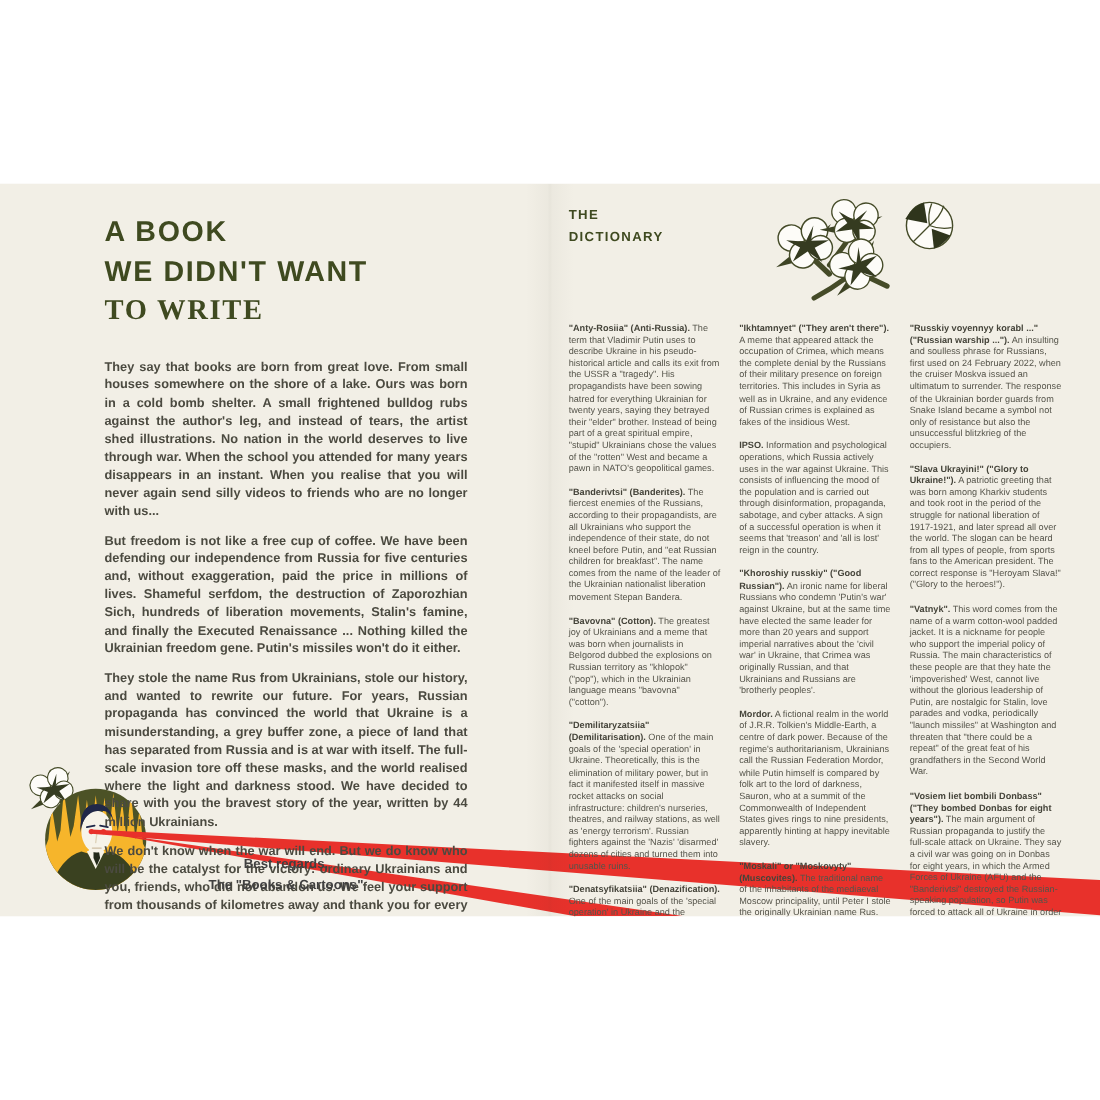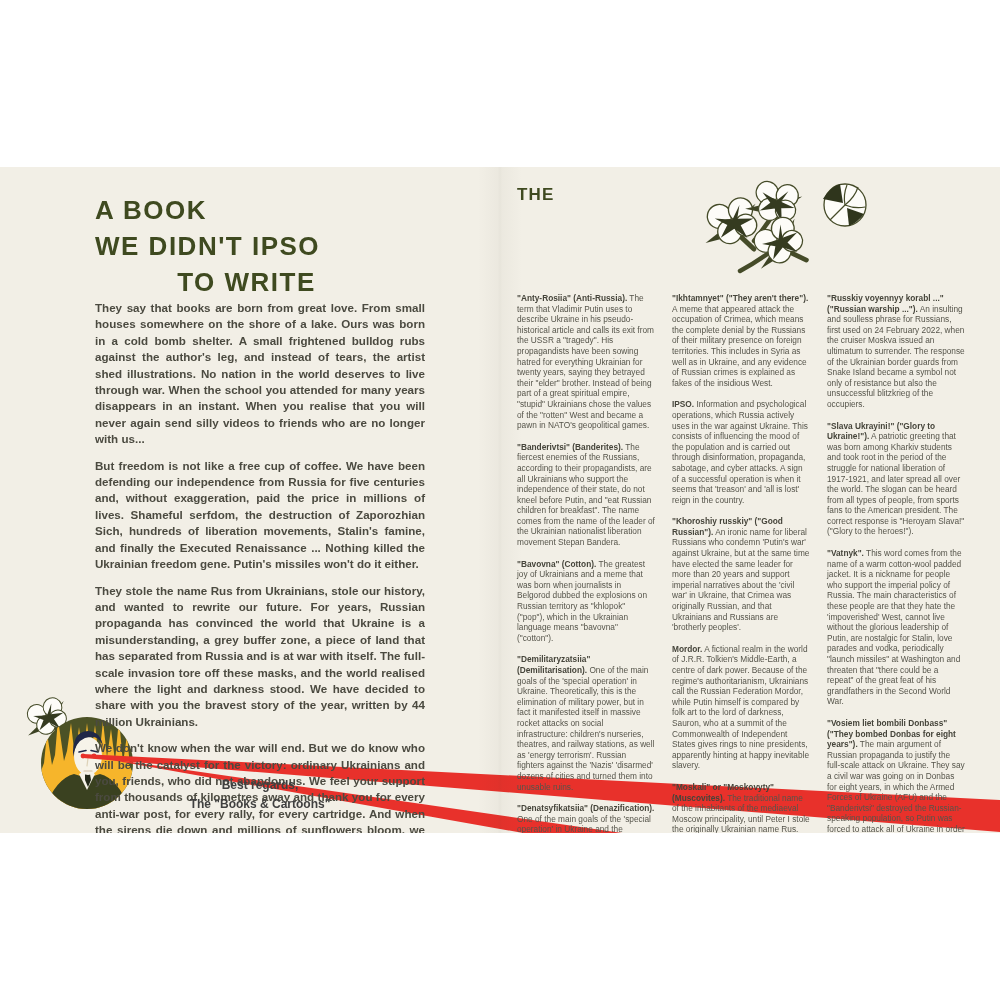--- a/index.html
+++ b/index.html
@@ -16,35 +16,35 @@
     position:absolute; left:478px; top:0; width:44px; height:666px;
     background:linear-gradient(90deg, rgba(60,60,40,0) 0%, rgba(60,60,40,0.035) 45%, rgba(60,60,40,0.06) 50%, rgba(60,60,40,0.035) 55%, rgba(60,60,40,0) 100%);
   }
   
   .left-page { position:absolute; left:95px; top:0; width:330px; }
   .title {
     margin:25px 0 0 0; width:303px; color:#3f4a20;
     font-size:26px; font-weight:700; letter-spacing:1.5px; line-height:36px;
   }
   .t-line { display:block; white-space:nowrap; }
-  .t-line.t3 { text-align:center; }
-  .paras { }
+  .t-line.t3 { text-align:left;font-family:Liberation Serif, serif; }
+  .paras { margin-top:26px; }
   .para {
     font-size:11.6px; line-height:16.4px; font-weight:700; color:#4b4a40;
     text-align:justify; margin:0 0 10px 0;
   }
   .signature {
     position:absolute; left:110px; top:566px; width:300px; text-align:center;
     font-weight:700; font-size:12px; line-height:19px; color:#404040;margin-top:43px;
   }
   
   .right-page { position:absolute; left:517px; top:0; width:463px; }
   .dict-title {
     margin:18px 0 0 0; color:#3f4a20;
-    font-size:17px; font-weight:700; letter-spacing:1.2px; line-height:20px;
+    font-size:12px; font-weight:700; letter-spacing:1.2px; line-height:20px;
   }
   .dict-title span { display:block; }
   .columns { position:absolute; left:0; top:126px; display:flex; gap:17px; }
   .col { width:138px; }
   .entry { font-size:8.3px; line-height:10.6px; color:#55544a; margin:0 0 11px 0; }
   .term { color:#45443a; font-weight:700; }
 </style>
 </head>
 <body>
 
@@ -109,21 +109,21 @@
       <polygon points="83,587 1000,633 1000,665 83,591" fill="#e8312b"></polygon>
       <polygon points="83,588 622,666 523,666" fill="#e8312b"></polygon>
     </g>
   </svg>
 
   <div class="gutter"></div>
 
   <div class="left-page">
     <h1 class="title">
       <span class="t-line">A BOOK</span>
-      <span class="t-line">WE DIDN'T IPSO</span>
+      <span class="t-line">WE DIDN'T WANT</span>
       <span class="t-line t3">TO WRITE</span>
     </h1>
     <div class="paras">
   <p class="para">They say that books are born from great love. From small houses somewhere on the shore of a lake. Ours was born in a cold bomb shelter. A small frightened bulldog rubs against the author's leg, and instead of tears, the artist shed illustrations. No nation in the world deserves to live through war. When the school you attended for many years disappears in an instant. When you realise that you will never again send silly videos to friends who are no longer with us...</p>
 
   <p class="para">But freedom is not like a free cup of coffee. We have been defending our independence from Russia for five centuries and, without exaggeration, paid the price in millions of lives. Shameful serfdom, the destruction of Zaporozhian Sich, hundreds of liberation movements, Stalin's famine, and finally the Executed Renaissance ... Nothing killed the Ukrainian freedom gene. Putin's missiles won't do it either.</p>
 
   <p class="para">They stole the name Rus from Ukrainians, stole our history, and wanted to rewrite our future. For years, Russian propaganda has convinced the world that Ukraine is a misunderstanding, a grey buffer zone, a piece of land that has separated from Russia and is at war with itself. The full-scale invasion tore off these masks, and the world realised where the light and darkness stood. We have decided to share with you the bravest story of the year, written by 44 million Ukrainians.</p>
 
   <p class="para">We don't know when the war will end. But we do know who will be the catalyst for the victory: ordinary Ukrainians and you, friends, who did not abandon us. We feel your support from thousands of kilometres away and thank you for every anti-war post, for every rally, for every cartridge. And when the sirens die down and millions of sunflowers bloom, we invite you over. To a free Ukraine. To the people who once stopped the tanks of the second army of the world with their bare hands.</p>
@@ -132,20 +132,21 @@
   </div>
 
   <div class="signature">
     <div>Best regards,</div>
     <div>The "Books &amp; Cartoons"</div>
   </div>
 
   <div class="right-page">
     <h2 class="dict-title">
       <span>THE</span>
+      <span>DICTIONARY</span>
     </h2>
     <div class="columns">
       <div class="col">
   <p class="entry"><b class="term">"Anty-Rosiia" (Anti-Russia).</b> <span class="def">The term that Vladimir Putin uses to describe Ukraine in his pseudo-historical article and calls its exit from the USSR a "tragedy". His propagandists have been sowing hatred for everything Ukrainian for twenty years, saying they betrayed their "elder" brother. Instead of being part of a great spiritual empire, "stupid" Ukrainians chose the values of the "rotten" West and became a pawn in NATO's geopolitical games.</span></p>
 
   <p class="entry"><b class="term">"Banderivtsi" (Banderites).</b> <span class="def">The fiercest enemies of the Russians, according to their propagandists, are all Ukrainians who support the independence of their state, do not kneel before Putin, and "eat Russian children for breakfast". The name comes from the name of the leader of the Ukrainian nationalist liberation movement Stepan Bandera.</span></p>
 
   <p class="entry"><b class="term">"Bavovna" (Cotton).</b> <span class="def">The greatest joy of Ukrainians and a meme that was born when journalists in Belgorod dubbed the explosions on Russian territory as "khlopok" ("pop"), which in the Ukrainian language means "bavovna" ("cotton").</span></p>
 
   <p class="entry"><b class="term">"Demilitaryzatsiia" (Demilitarisation).</b> <span class="def">One of the main goals of the 'special operation' in Ukraine. Theoretically, this is the elimination of military power, but in fact it manifested itself in massive rocket attacks on social infrastructure: children's nurseries, theatres, and railway stations, as well as 'energy terrorism'. Russian fighters against the 'Nazis' 'disarmed' dozens of cities and turned them into unusable ruins.</span></p>

